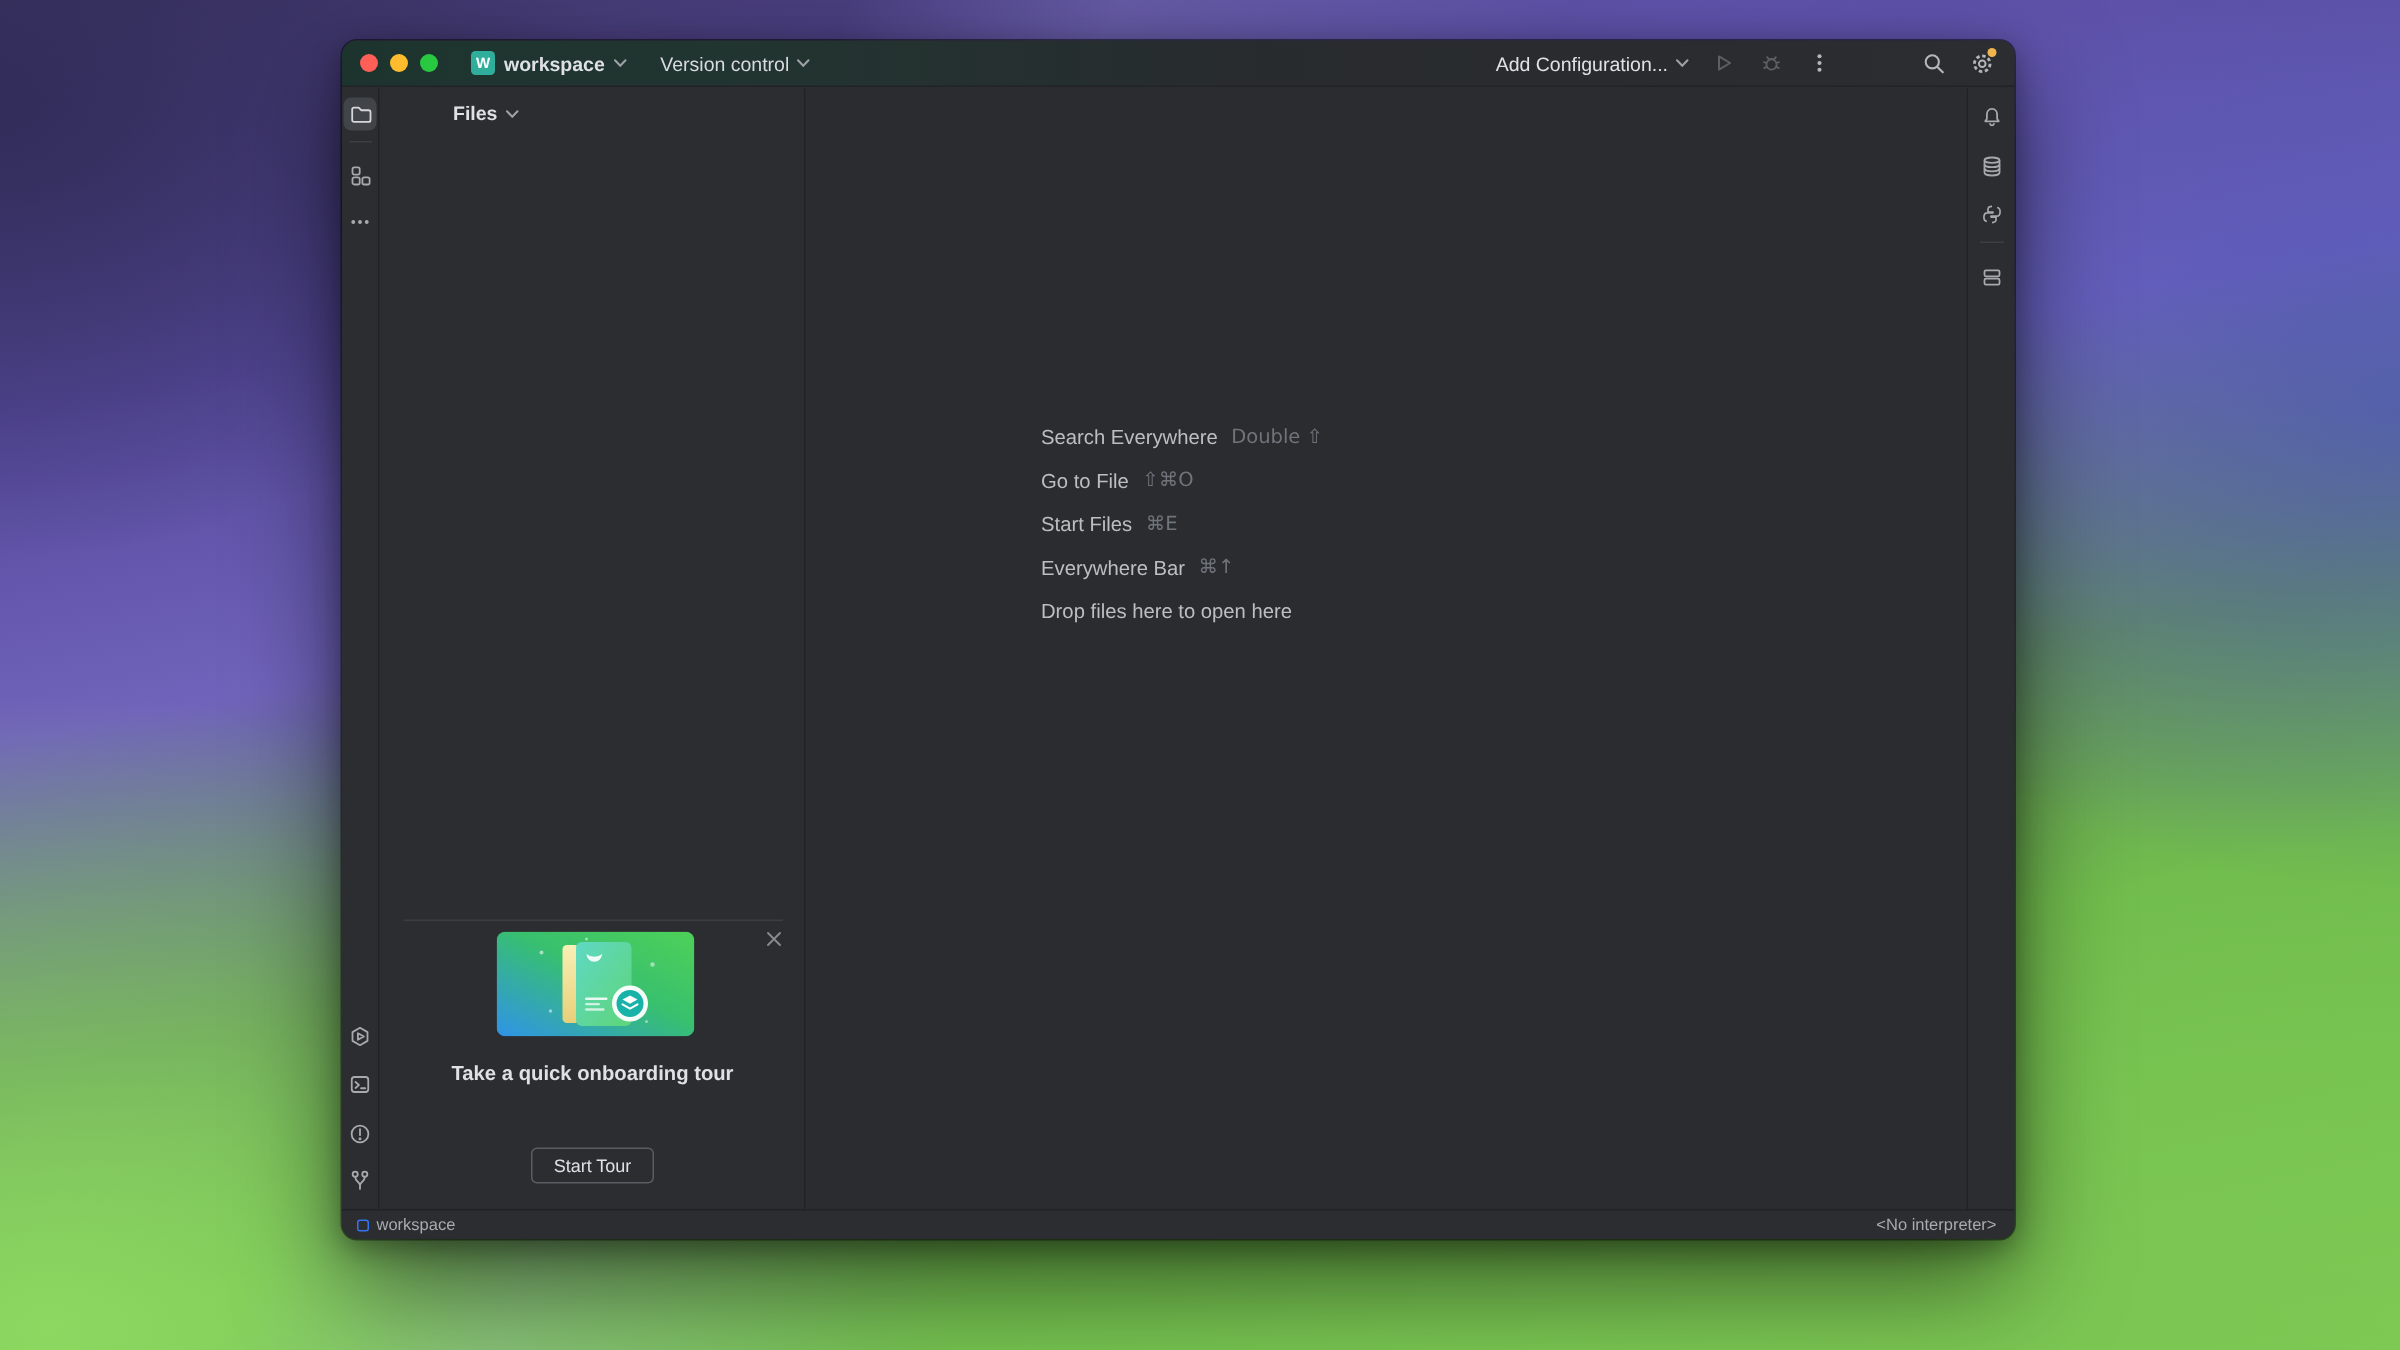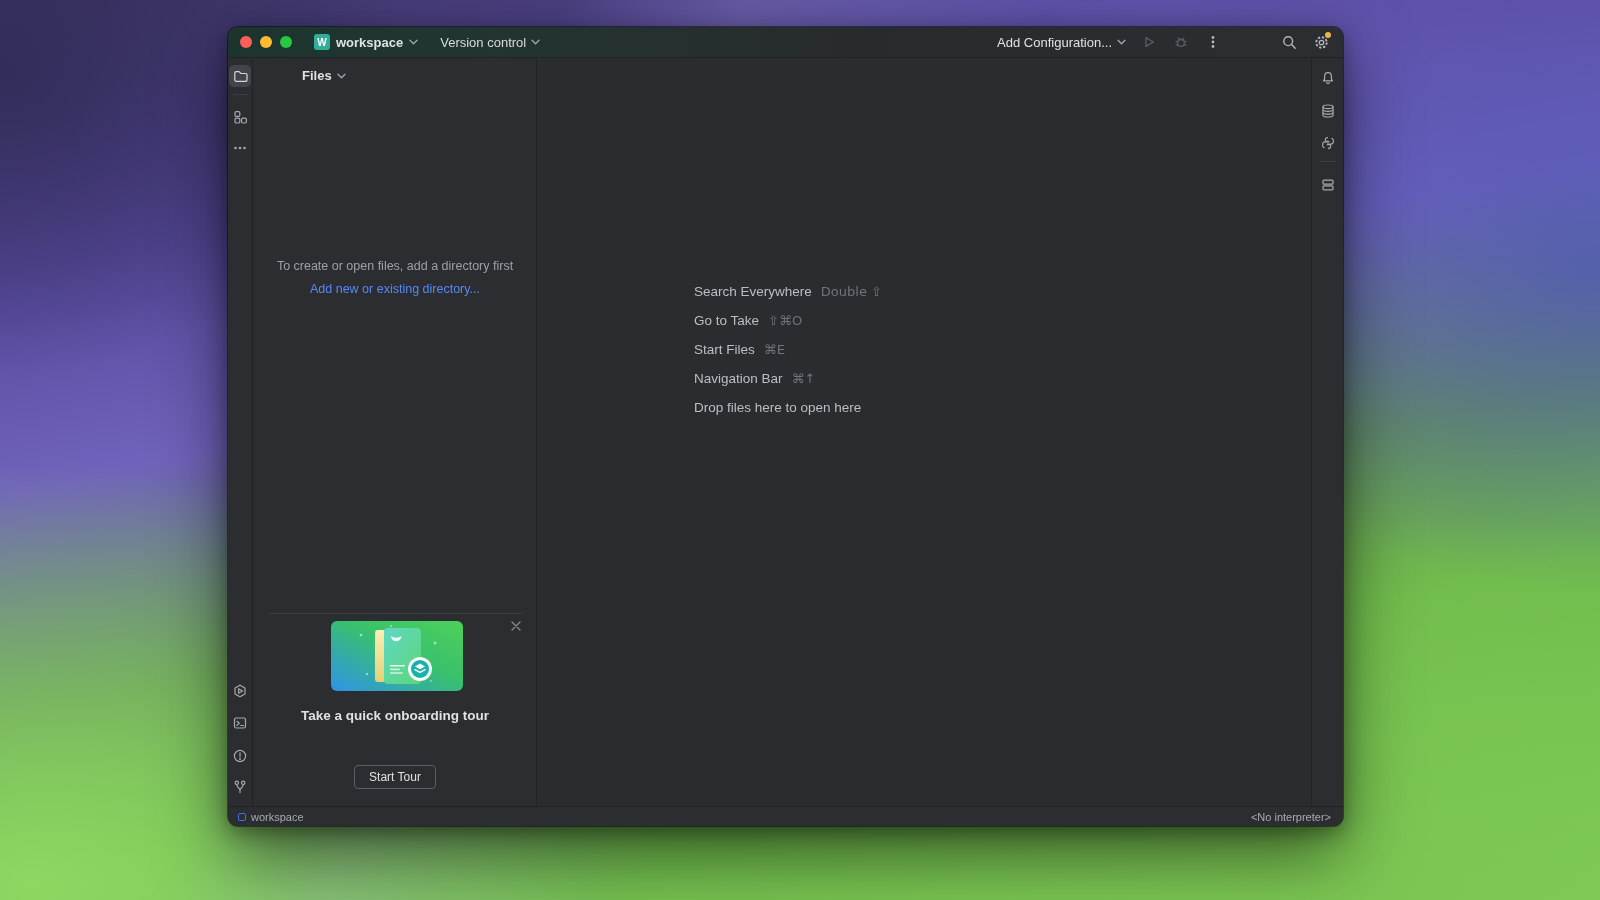--- a/index.html
+++ b/index.html
@@ -235,24 +235,20 @@
       </div>
 
       <div class="files-panel">
         <div class="fp-header">
           <span>Files</span>
           <svg width="9" height="6" viewBox="0 0 9 6">
               <path d="M1 1.2 L4.5 4.8 L8 1.2" fill="none" stroke="#9da0a8" stroke-width="1.4" stroke-linecap="round"></path>
             </svg>
         </div>
 
-        <div class="fp-empty">
-          <div>To create or open files, add a directory first</div>
-          <span class="fp-link">Add new or existing directory...</span>
-        </div>
 
         <div class="fp-divider"></div>
 
         <div class="card-img">
           <svg width="132" height="70" viewBox="0 0 132 70">
             <defs>
               <linearGradient id="bgG" x1="0" y1="1" x2="1" y2="0">
                 <stop offset="0" stop-color="#2f93e8"></stop>
                   <stop offset=".55" stop-color="#38c06e"></stop>
                   <stop offset="1" stop-color="#4ed158"></stop>
@@ -295,29 +291,29 @@
         </div>
       </div>
 
       <div class="editor">
         <div class="shortcuts">
           <div class="sc-row">
             <span class="sc-label">Search Everywhere</span>
             <span class="sc-keys">Double ⇧</span>
           </div>
           <div class="sc-row">
-            <span class="sc-label">Go to Take</span>
+            <span class="sc-label">Go to File</span>
             <span class="sc-keys">⇧⌘O</span>
           </div>
           <div class="sc-row">
             <span class="sc-label">Start Files</span>
             <span class="sc-keys">⌘E</span>
           </div>
           <div class="sc-row">
-            <span class="sc-label">Navigation Bar</span>
+            <span class="sc-label">Everywhere Bar</span>
             <span class="sc-keys">⌘↑</span>
           </div>
           <div class="sc-row">
             <span class="sc-label">Drop files here to open here</span>
             <span class="sc-keys"></span>
           </div>
         </div>
       </div>
 
       <div class="stripe-right">

